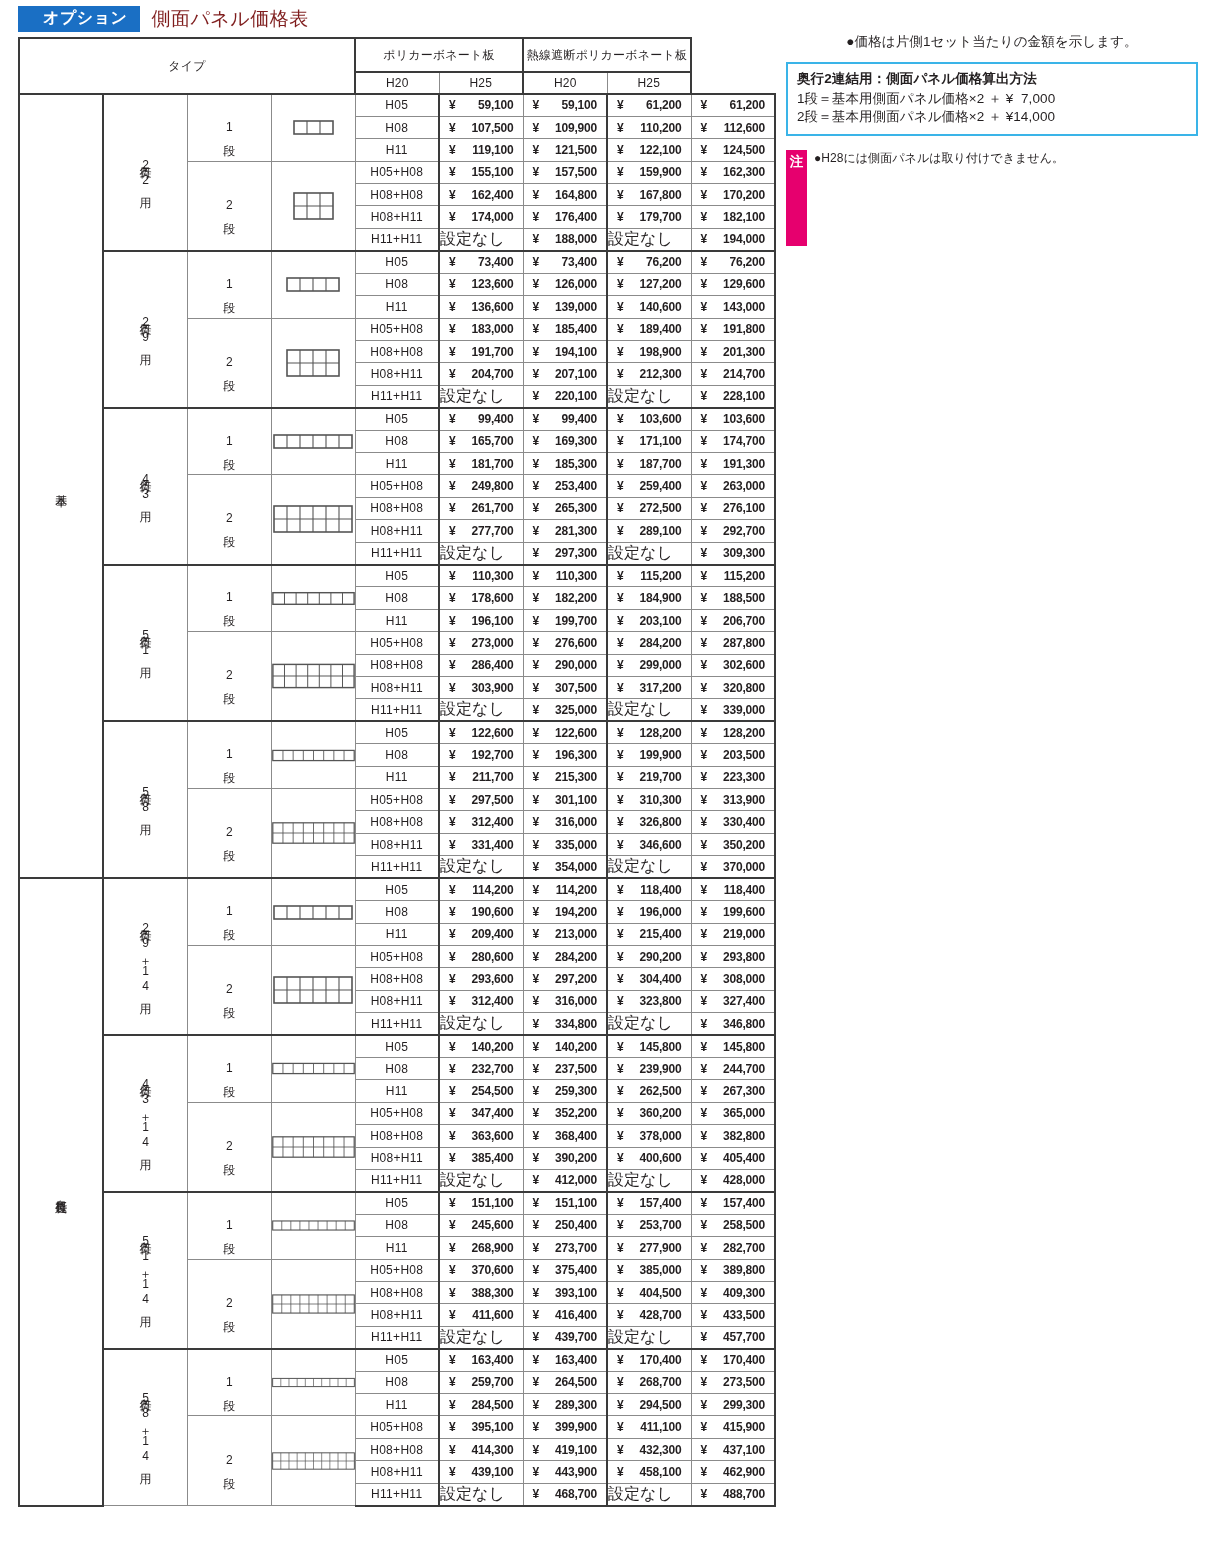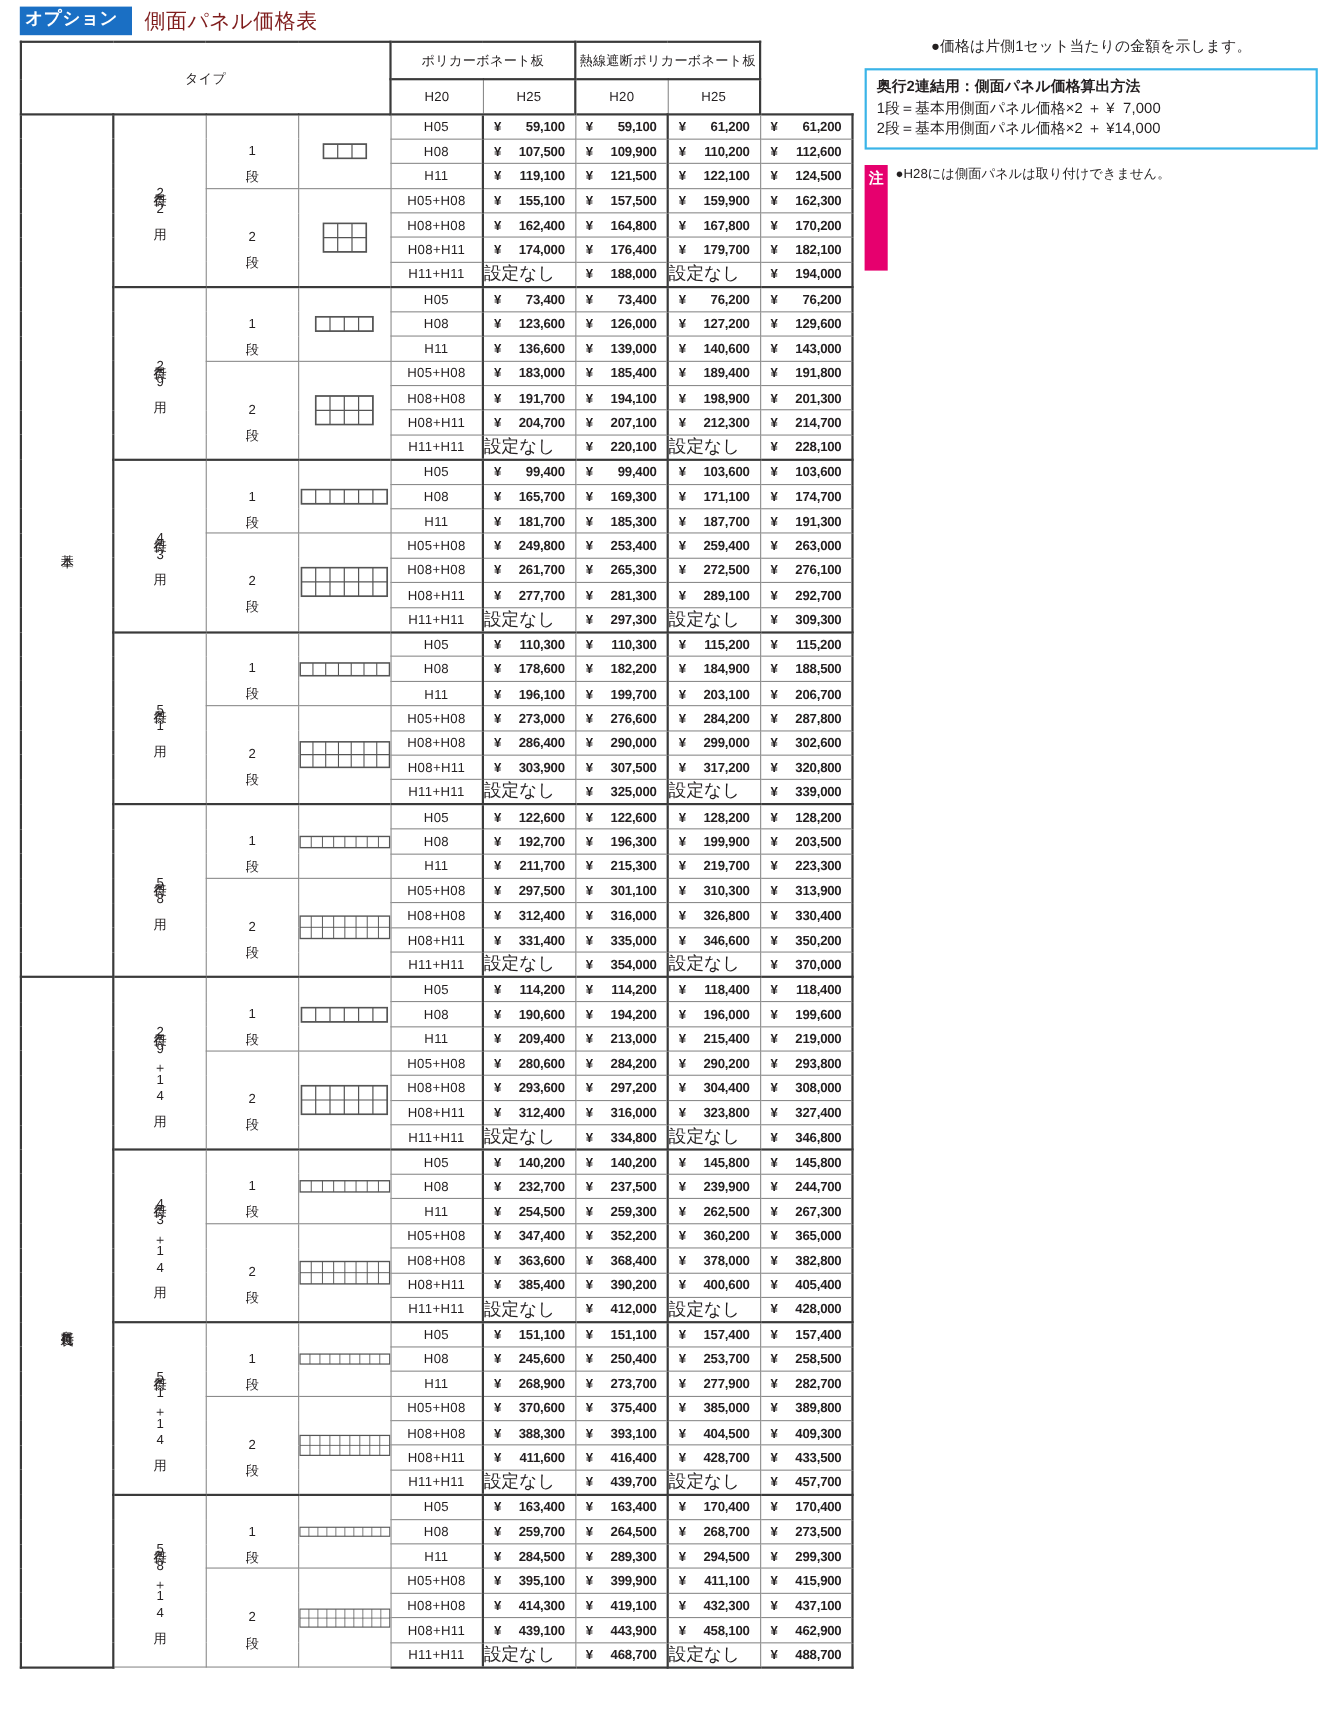--- a/index.html
+++ b/index.html
@@ -14,21 +14,21 @@
   }
 
   
   #title-bar{
     position:absolute; left:18px; top:6px;
     display:flex; align-items:center; gap:11px;
   }
   #option-badge{
     background:#1a6fc4; color:#fff;
     font-size:16px; font-weight:700;
-    padding:3px 13px 4px 5px;
+    padding:3px 13px 4px 25px;
     letter-spacing:.5px;
     line-height:1.15;
   }
   #page-title{
     font-size:19px; font-weight:500; color:#7f1d1d;
     letter-spacing:.5px;
   }
 
   
   #price-table{
@@ -46,21 +46,21 @@
     text-align:center;
     vertical-align:middle;
     background:#fff;
   }
   .hdr{
     background:#d2d3d4;
     font-size:13px;
     height:34px;
     letter-spacing:.2px;
   }
-  .hdr.sub{ height:32px; font-size:13px; }
+  .hdr.sub{ height:22px; font-size:13px; }
   .hdr.type{ text-align:center; }
   .outer{ border:2px solid #3a3a3a !important; }
 
   
   .vcell{
     width:22px;
     writing-mode:vertical-rl;
     text-orientation:upright;
     font-size:13px;
     letter-spacing:1px;

